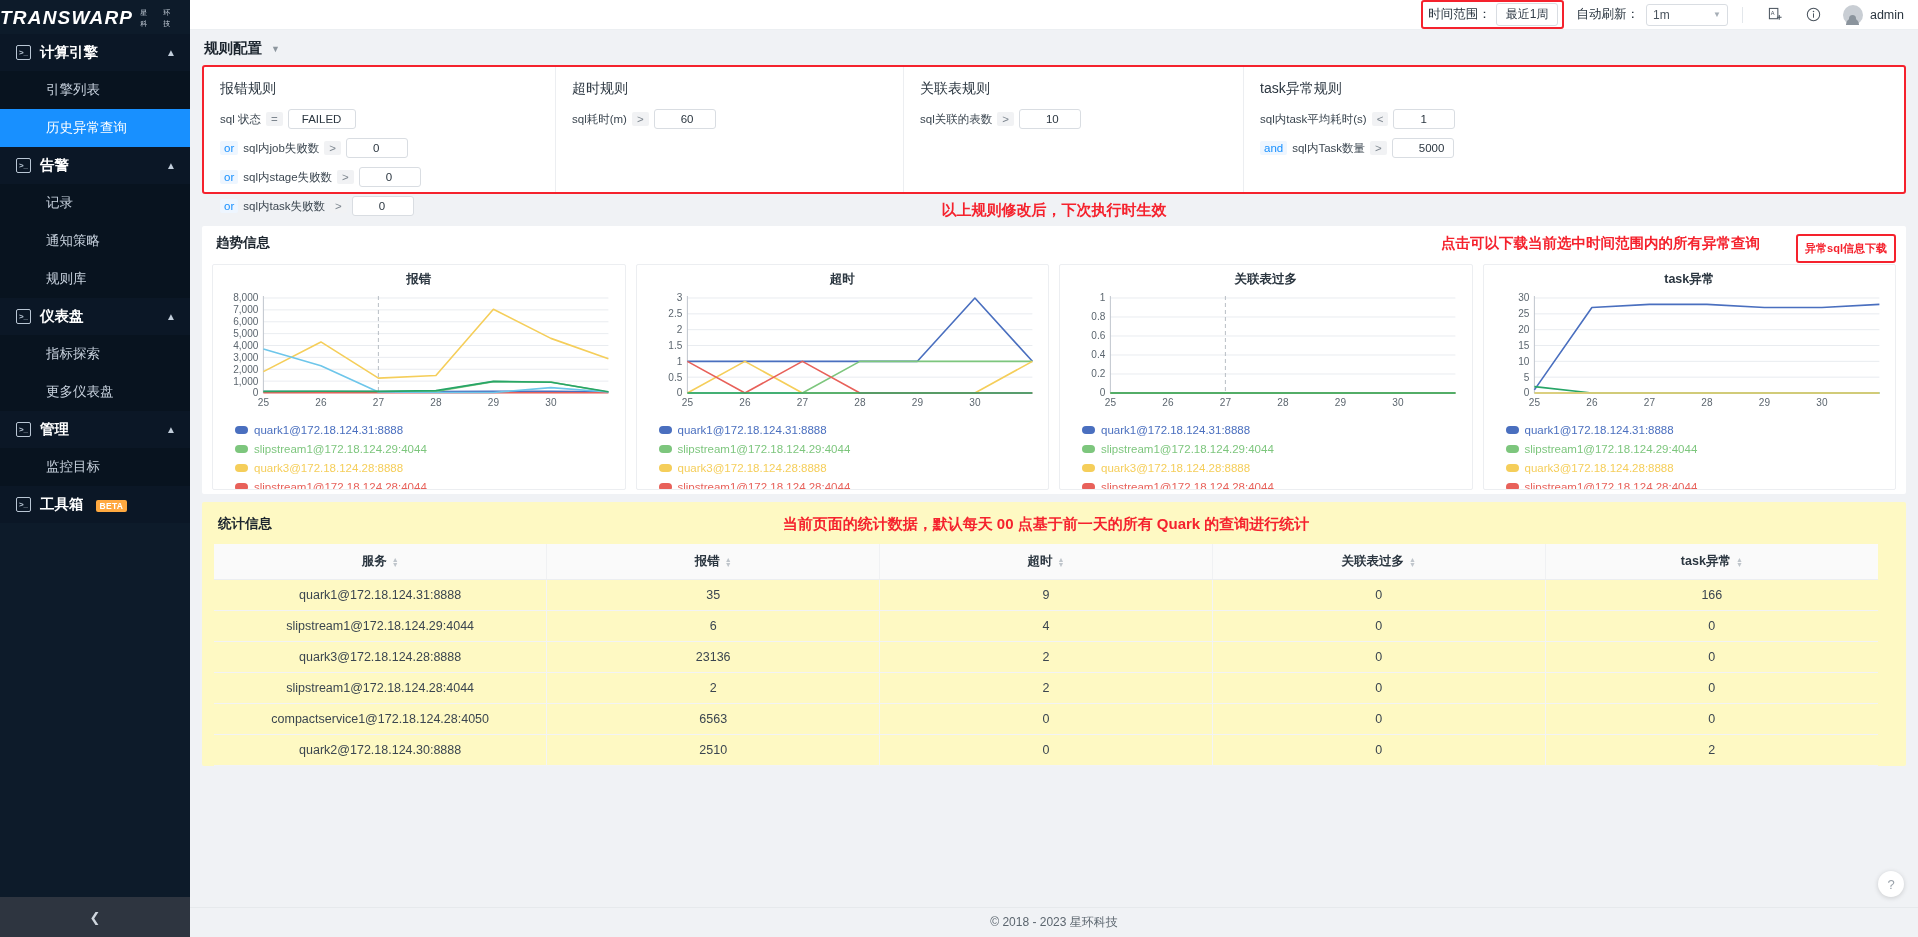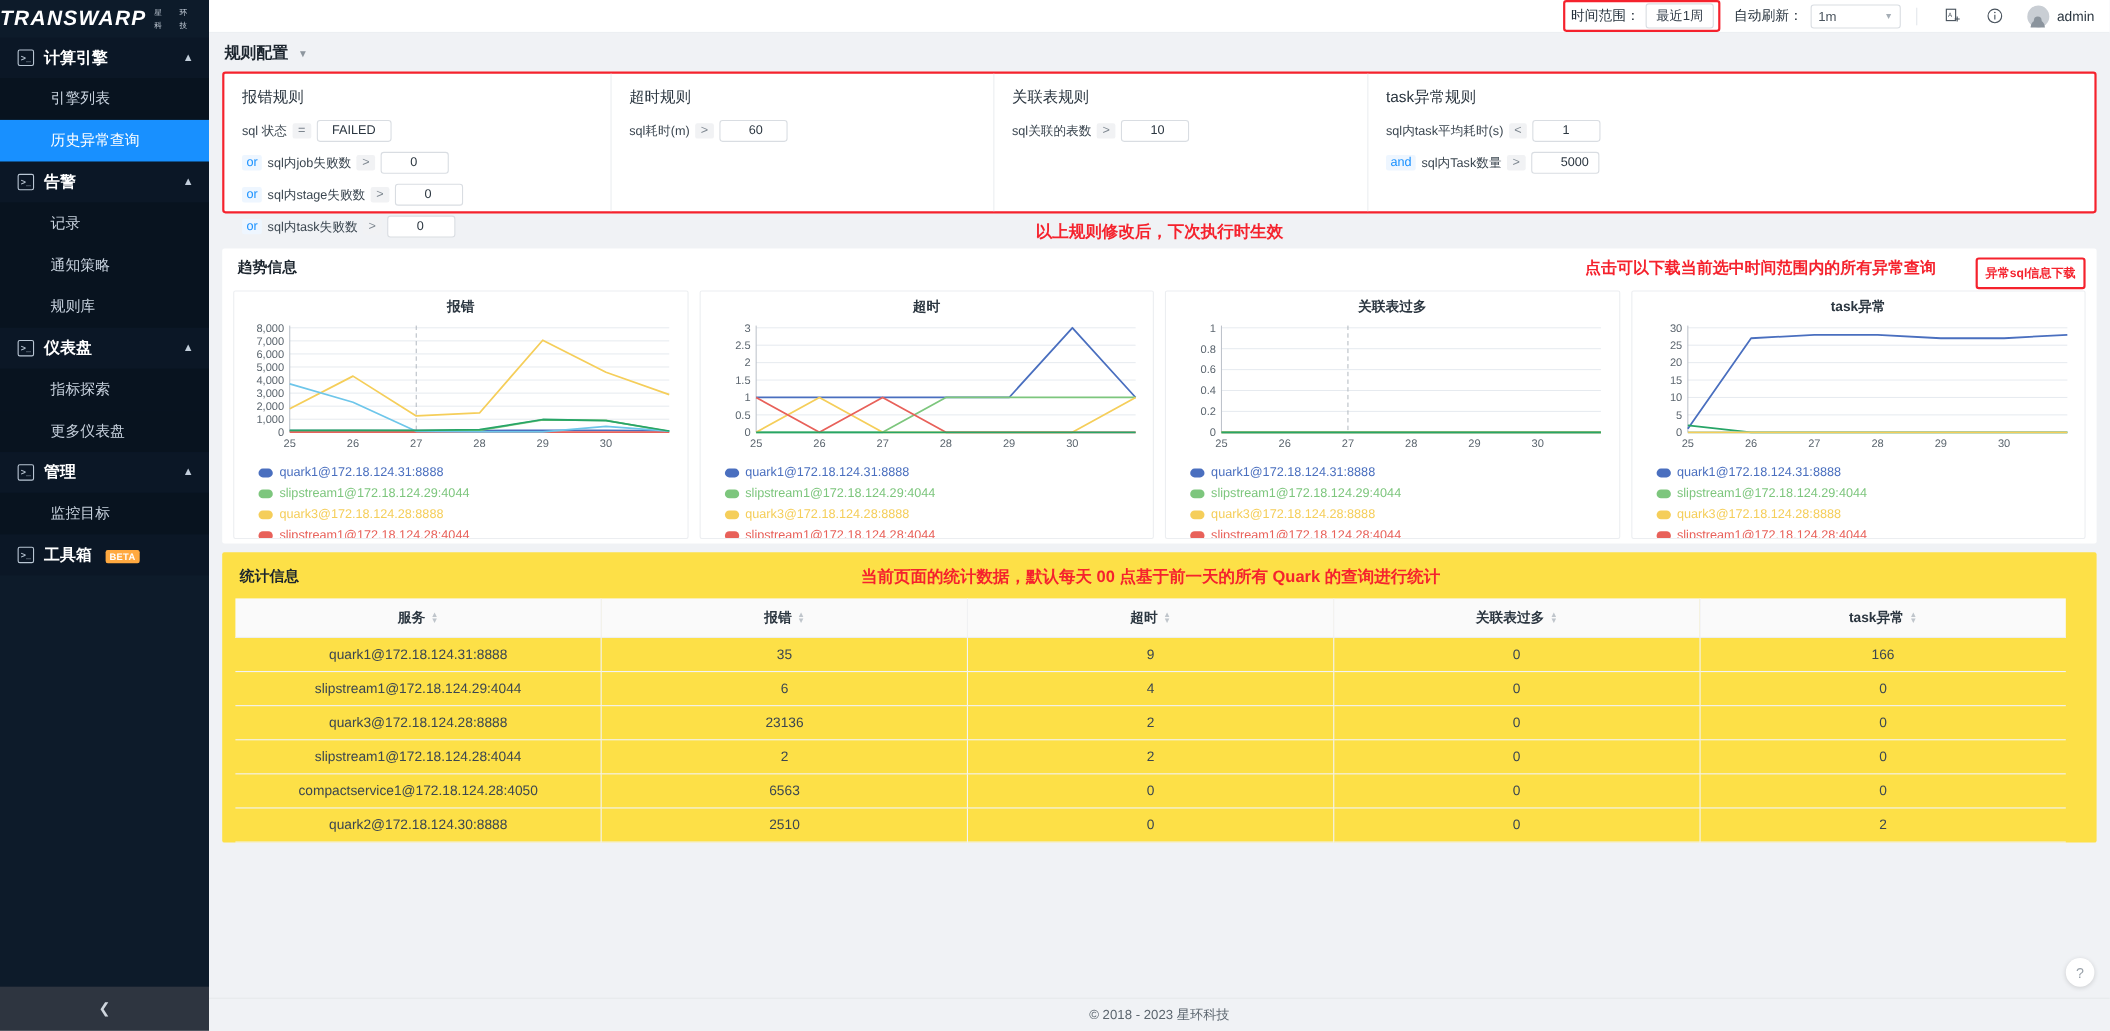--- a/index.html
+++ b/index.html
@@ -169,21 +169,21 @@
     min-width: 0;
   }
   .chart-title { text-align: center; font-size: 12.5px; font-weight: bold; color: #2b3640; margin-bottom: 2px; }
   .chart-svg-wrap { height: 125px; }
   .chart-legend { padding: 6px 0 0 18px; }
   .legend-item { display: flex; align-items: center; margin-bottom: 2px; height: 17px; }
   .legend-swatch { width: 13px; height: 8px; border-radius: 4px; margin-right: 6px; flex-shrink: 0; }
   .legend-text { font-size: 11.5px; white-space: nowrap; }
 
   
-  .stats-card { margin: 8px 12px 0 12px; background: #fde047; border-radius: 2px; padding: 10px 28px 0 12px; }
+  .stats-card { margin: 8px 12px 0 12px; background: #fef9c3; border-radius: 2px; padding: 10px 28px 0 12px; }
   .stats-head-row { display: flex; align-items: center; position: relative; height: 24px; }
   .stats-note {
     position: absolute; left: 50%; transform: translateX(-50%);
     color: #f5222d; font-size: 15px; font-weight: bold; white-space: nowrap;
   }
   table.stats { width: 100%; border-collapse: collapse; margin-top: 8px; table-layout: fixed; }
   table.stats th {
     background: #fafafa; font-size: 12.5px; font-weight: bold; color: #2b3640;
     padding: 9px 4px; border-bottom: 1px solid #eceef1;
     border-right: 1px solid #f0f1f3; text-align: center;

